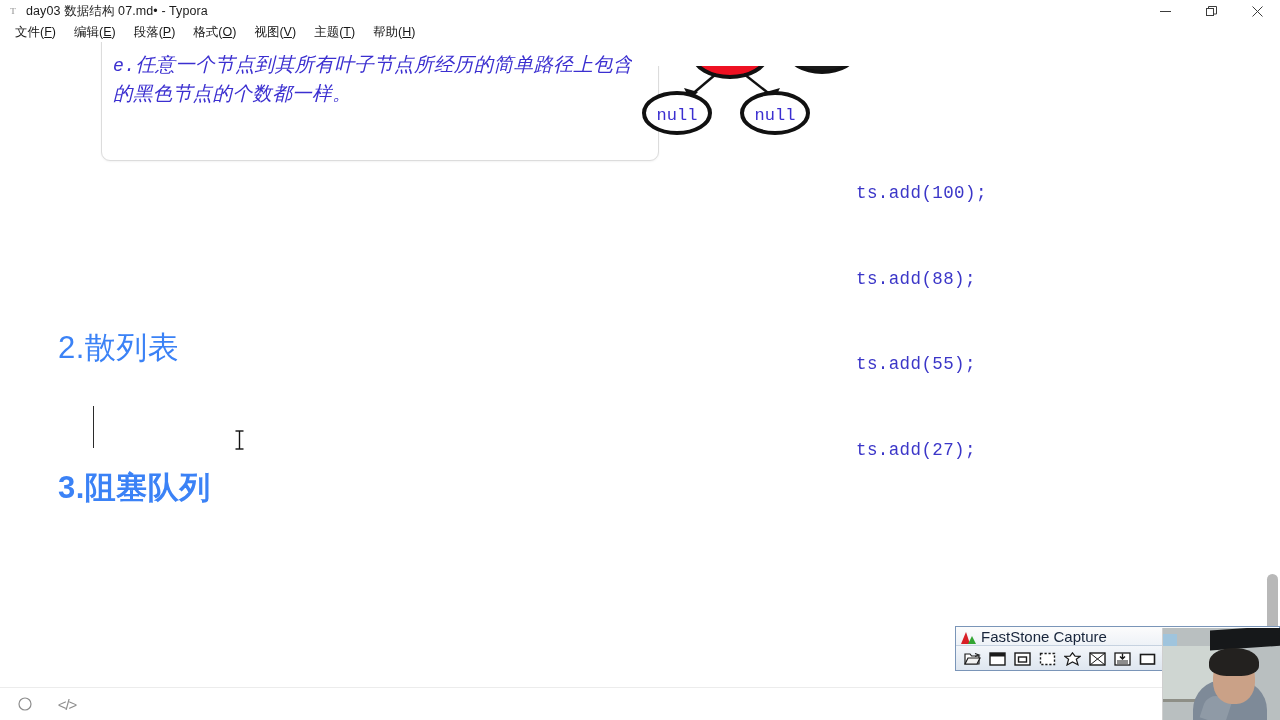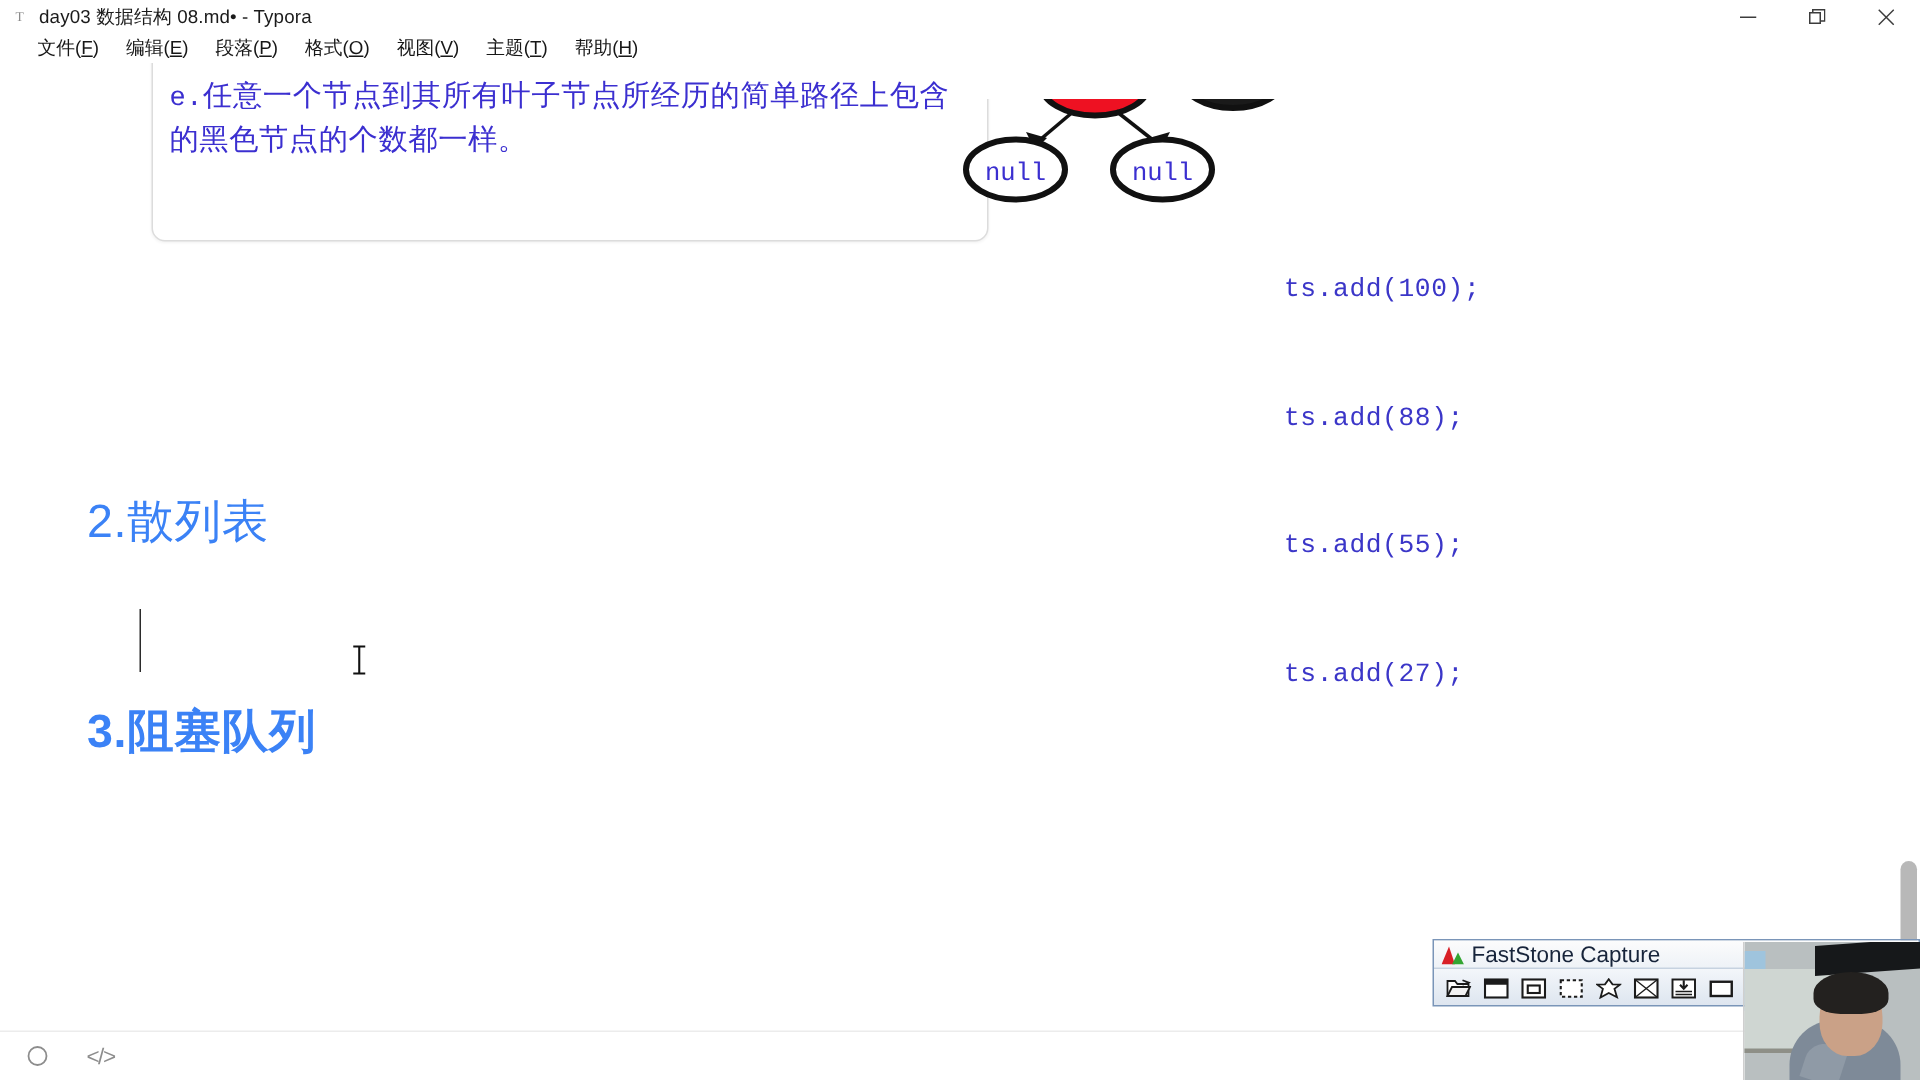--- a/index.html
+++ b/index.html
@@ -34,41 +34,42 @@
     width:46px; height:22px;
     display:flex; align-items:center; justify-content:center;
     color:#3c3c3c;
   }
   .winbtn svg{ display:block; }
 
   
   #menubar{
     position:absolute; top:22px; left:0; width:1280px; height:20px;
     background:#ffffff;
-    display:flex; align-items:center; padding-left:16px;
+    display:flex; align-items:center; padding-left:6px;
   }
   .menuitem{
     font-size:12.5px; color:#171717; padding:0 9px;
     white-space:nowrap; line-height:20px;
   }
   .menuitem u{ text-decoration:underline; }
 
   
   #doc{
     position:absolute; top:42px; left:0; width:1280px; height:645px;
     background:#ffffff; overflow:hidden;
   }
 
   
   #callout{
     position:absolute; left:101px; top:-16px;
     width:558px; height:135px;
     border:1px solid #dcdcdc; border-radius:9px;
     background:#ffffff;
     box-shadow:0 1px 2px rgba(0,0,0,.05);
+    font-style:italic;
   }
   #callout-text{
     position:absolute; left:11px; top:24px; width:534px;
     color:#3b2fd0;
     font-family:"Liberation Serif", serif;
     font-size:19.5px; line-height:28px;
     letter-spacing:.4px;
   }
   #callout-text .lead{
     font-family:"Liberation Mono", monospace;
@@ -200,21 +201,21 @@
   .cam-arm{
     position:absolute; left:40px; bottom:-2px; width:26px; height:26px;
     background:#8f9aa6; border-radius:50% 0 0 0; transform:rotate(18deg);
   }
 </style>
 </head>
 <body>
 
 <div id="titlebar">
   <div id="app-icon">T</div>
-  <div id="window-title">day03 数据结构 08.md• - Typora</div>
+  <div id="window-title">day03 数据结构 07.md• - Typora</div>
 
   <div id="winbtns">
     <div class="winbtn">
       <svg width="11" height="11" viewBox="0 0 11 11">
           <line x1="0" y1="5.5" x2="11" y2="5.5" stroke="#3c3c3c" stroke-width="1"></line>
         </svg>
     </div>
     <div class="winbtn">
       <svg width="11" height="11" viewBox="0 0 11 11">
         <rect x="0.5" y="2.5" width="7" height="7" fill="none" stroke="#3c3c3c" stroke-width="1"></rect>

